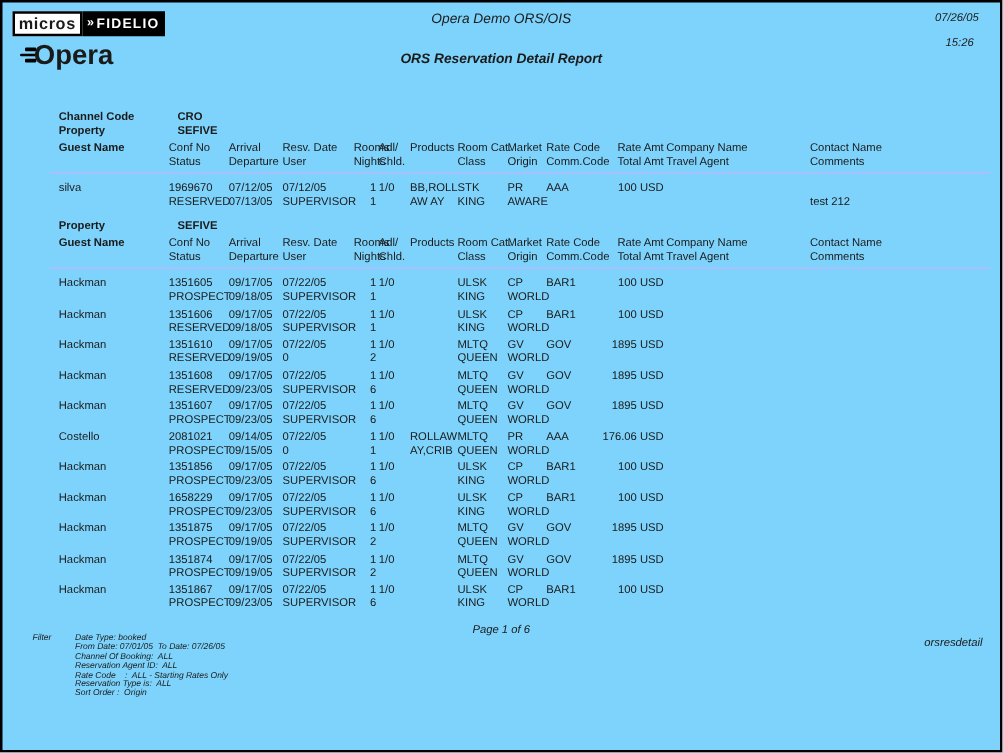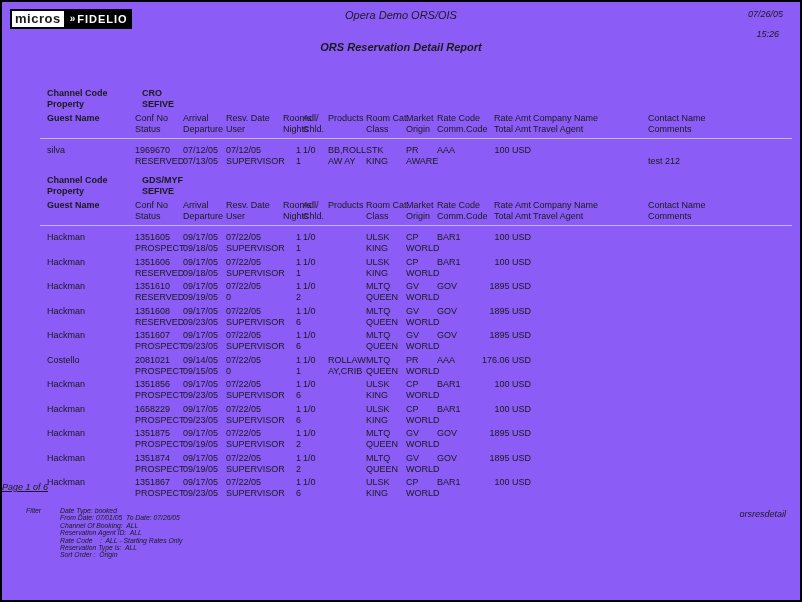--- a/index.html
+++ b/index.html
@@ -1,18 +1,18 @@
 <!DOCTYPE html>
 <html><head>
 <meta charset="utf-8">
 <style>
   html,body{margin:0;padding:0;background:#e8e8e8;}
   .page{
     position:relative; width:802px; height:602px; box-sizing:border-box;
-    background:#8b5cf6; border:2px solid #000; margin:0 auto;
+    background:#7dd3fc; border:2px solid #000; margin:0 auto;
     font-family:"Liberation Sans", sans-serif; color:#1a1a1a; overflow:hidden;
   }
   
   .mf-logo{position:absolute; left:8px; top:7px; display:flex; align-items:stretch;}
   .mf-micros{border:2px solid #000; padding:0 3px; font-weight:bold; font-size:13px; line-height:16px; letter-spacing:.5px; background:#fff;}
   .mf-fidelio{background:#000; color:#fff; padding:0 4px; font-weight:bold; font-size:11px; line-height:20px; letter-spacing:1px; display:flex; align-items:center;}
   .mf-arrow{color:#fff; font-size:10px; margin-right:1px;}
   .opera-logo{position:absolute; left:14px; top:29px; display:flex; align-items:center;}
   .opera-swoosh{display:inline-flex; flex-direction:column; gap:2px; margin-right:-3px;}
   .opera-swoosh i{display:block; height:2.5px; background:#000; border-radius:1px;}
@@ -35,34 +35,42 @@
   .rows{padding-top:6px;}
   .row{display:grid; grid-template-columns:88px 48px 43px 57px 20px 25px 38px 40px 31px 44px 52px 115px 1fr; margin-bottom:2.5px;}
   .cell{overflow:visible;}
   .cell .l1,.cell .l2{line-height:11px; height:11px; white-space:nowrap;}
   .cell.ar{text-align:right; padding-right:2px;}
   .cell.bold .l1{font-weight:bold;}
   
   .filter-block{position:absolute; left:24px; top:505px; font-style:italic; font-size:6.8px; display:flex;}
   .filter-label{width:34px;}
   .filter-lines div{line-height:7.4px; white-space:pre;}
-  .page-num{position:absolute; left:0; right:0; top:480px; text-align:left; font-style:italic; font-size:9px;text-decoration:underline;}
+  .page-num{position:absolute; left:0; right:0; top:496px; text-align:center; font-style:italic; font-size:9px;}
   .report-id{position:absolute; right:14px; top:507px; font-style:italic; font-size:9px;}
 </style>
 </head>
 <body>
 
 <div class="page">
 
   <div class="mf-logo">
     <span class="mf-micros">micros</span>
     <span class="mf-fidelio">
         <span class="mf-arrow">»</span>
         <span>FIDELIO</span>
       </span>
+  </div>
+  <div class="opera-logo">
+    <span class="opera-swoosh">
+        <i></i>
+        <i></i>
+        <i></i>
+      </span>
+    <span class="opera-text">Opera</span>
   </div>
 
   <div class="rpt-title1">Opera Demo ORS/OIS</div>
   <div class="rpt-title2">ORS Reservation Detail Report</div>
   <div class="rpt-date">07/26/05</div>
   <div class="rpt-time">15:26</div>
 
   <div class="content">
       <div class="section">
         <div class="meta-line"><span class="meta-label">Channel Code</span><span class="meta-value">CRO</span></div>
@@ -172,21 +180,20 @@
               <div class="l2"></div>
             </div>
             <div class="cell">
               <div class="l1"></div>
               <div class="l2">test 212</div>
             </div>
           </div>
         </div>
       </div>
       <div class="section">
-        <div class="meta-line"><span class="meta-label">Channel Code</span><span class="meta-value">GDS/MYF</span></div>
         <div class="meta-line"><span class="meta-label">Property</span><span class="meta-value">SEFIVE</span></div>
         <div class="grid header-grid">
           <div class="cell bold">
             <div class="l1">Guest Name</div>
             <div class="l2"></div>
           </div>
           <div class="cell">
             <div class="l1">Conf No</div>
             <div class="l2">Status</div>
           </div>

